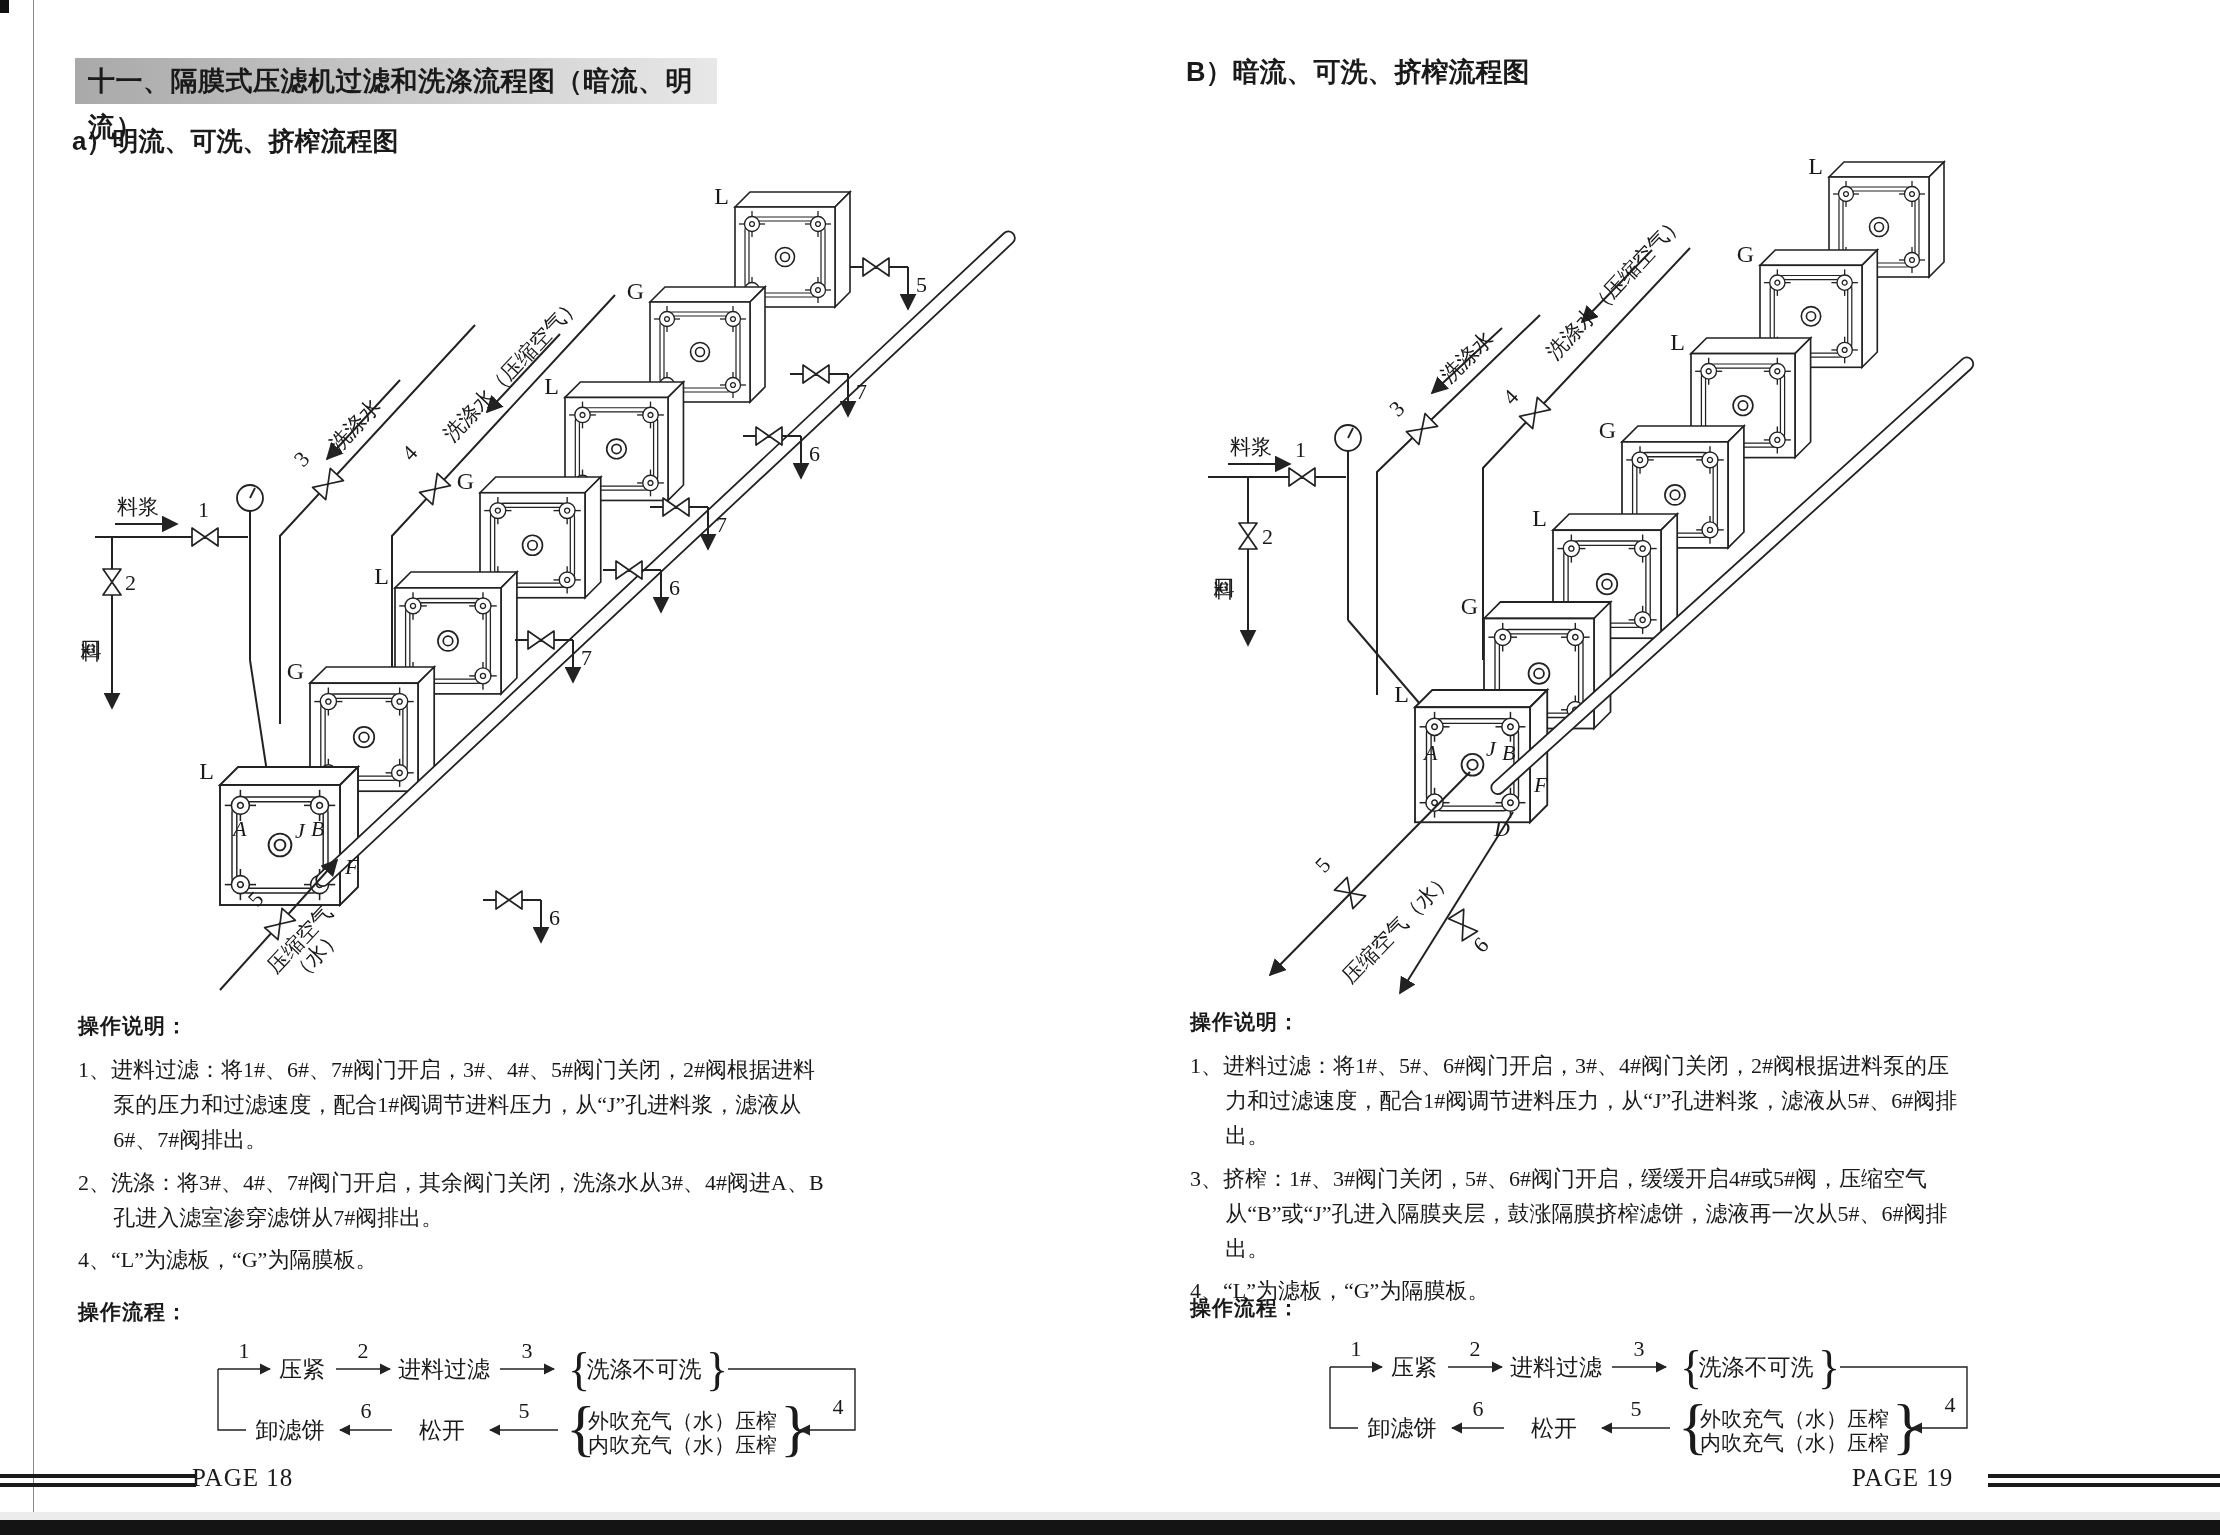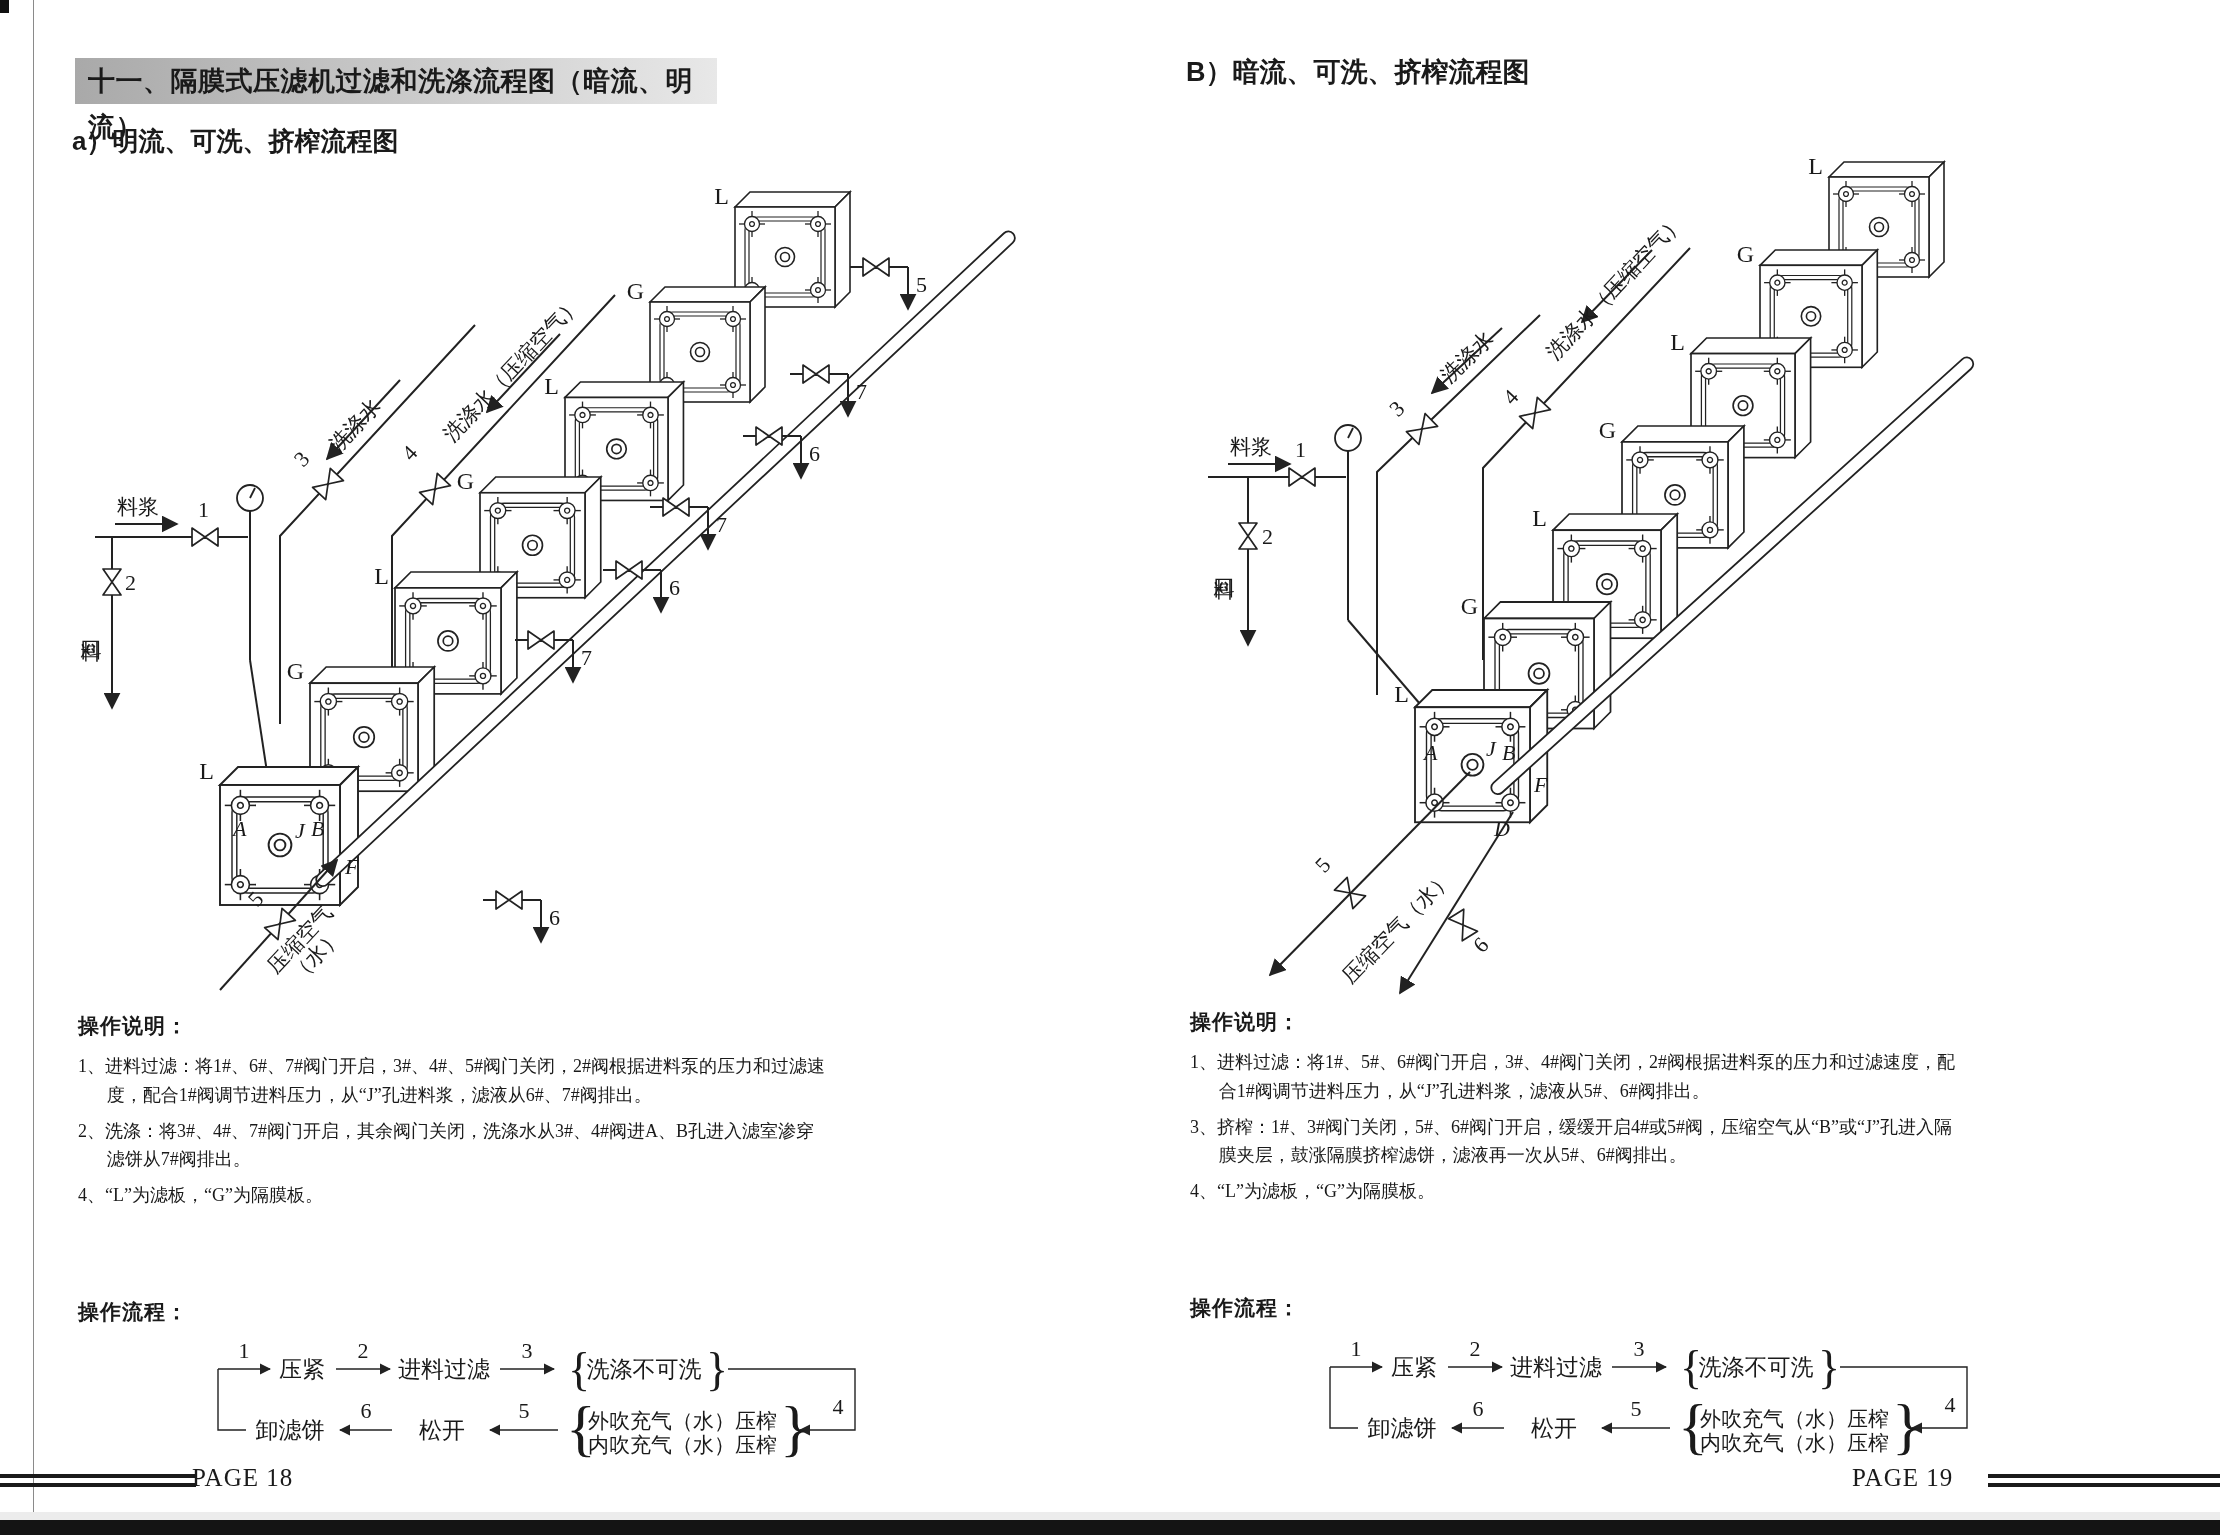--- a/index.html
+++ b/index.html
@@ -8,21 +8,21 @@
   .abs{position:absolute;}
   .page{position:absolute;inset:0;}
   
   .hdr-bar{left:75px;top:58px;width:642px;height:46px;
            background:linear-gradient(to right,#a9a9a9,#e8e8e8);
            font-family:"Liberation Sans", sans-serif;font-weight:bold;font-size:27px;
            line-height:46px;padding-left:13px;box-sizing:border-box;letter-spacing:.5px;}
   .sub-hdr{font-family:"Liberation Sans", sans-serif;font-weight:bold;font-size:26px;}
   .r-hdr{left:1186px;top:54px;font-family:"Liberation Sans", sans-serif;font-weight:bold;font-size:27px;}
   .sec-hdr{font-family:"Liberation Sans", sans-serif;font-weight:bold;font-size:21px;letter-spacing:1px;}
-  .instr{font-size:18px;line-height:1.6;}
+  .instr{font-size:22px;line-height:1.6;}
   .instr .item{padding-left:1.6em;text-indent:-1.6em;margin-bottom:7px;}
   .footer-txt{font-size:25px;letter-spacing:1px;}
   .bar{background:#1a1a1a;height:4px;}
   
   svg{position:absolute;overflow:visible;}
   svg .pipes{stroke:#222;stroke-width:2;fill:none;}
   svg .thin{stroke:#222;stroke-width:1.4;fill:none;}
   svg text{fill:#1a1a1a;stroke:none;font-family:"Liberation Serif", serif;}
   svg .cjk{font-size:21px;}
   svg .num{font-size:22px;}

